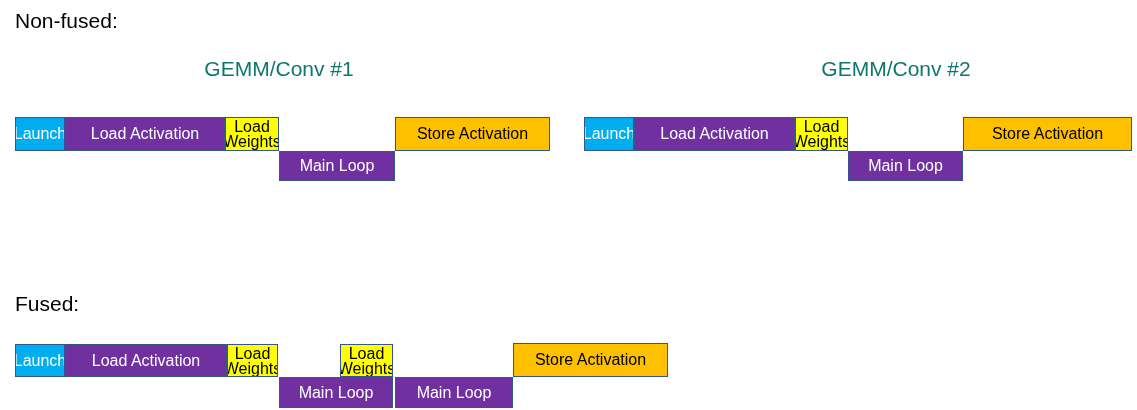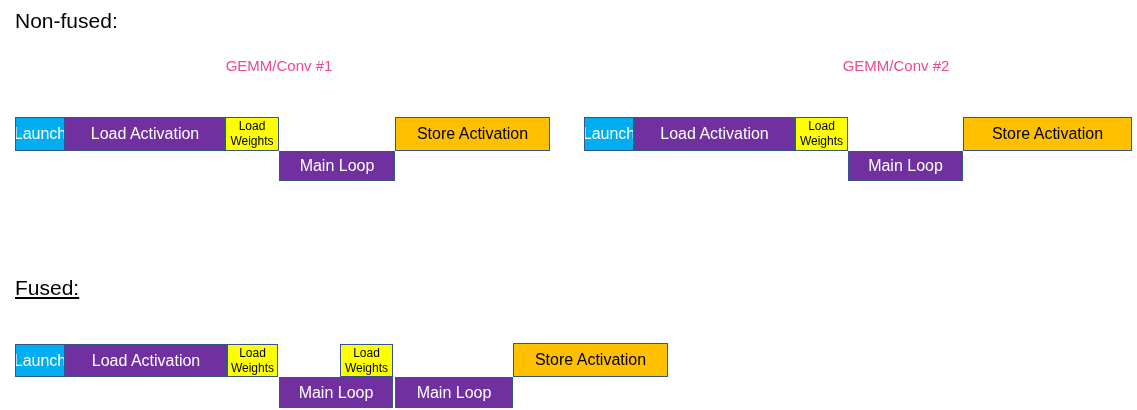--- a/index.html
+++ b/index.html
@@ -15,41 +15,41 @@
     font-family: "Liberation Sans", sans-serif;
     overflow: hidden;
   }
   .heading {
     position: absolute;
     font-size: 21px;
     color: #000000;
     white-space: nowrap;
   }
   #heading-non-fused { left: 15px; top: 9px; }
-  #heading-fused    { left: 15px; top: 276px; text-decoration: underline; }
+  #heading-fused    { left: 15px; top: 292px; }
   .group-title {
     position: absolute;
-    font-size: 15px;
-    color: #ec4899;
+    font-size: 21px;
+    color: #0f766e;
     white-space: nowrap;
     transform: translateX(-50%);
   }
   .block {
     position: absolute;
     box-sizing: border-box;
     display: flex;
     align-items: center;
     justify-content: center;
     text-align: center;
     font-size: 16px;
     line-height: 16px;
     overflow: hidden;
   }
   .b-load_weights {
-    font-size: 12px;
+    font-size: 16px;
     line-height: 15px;
     padding: 0 1px;
   }
 </style>
 </head>
 <body>
 
 <div class="canvas">
   <div class="heading" id="heading-non-fused">Non-fused:</div>
 

